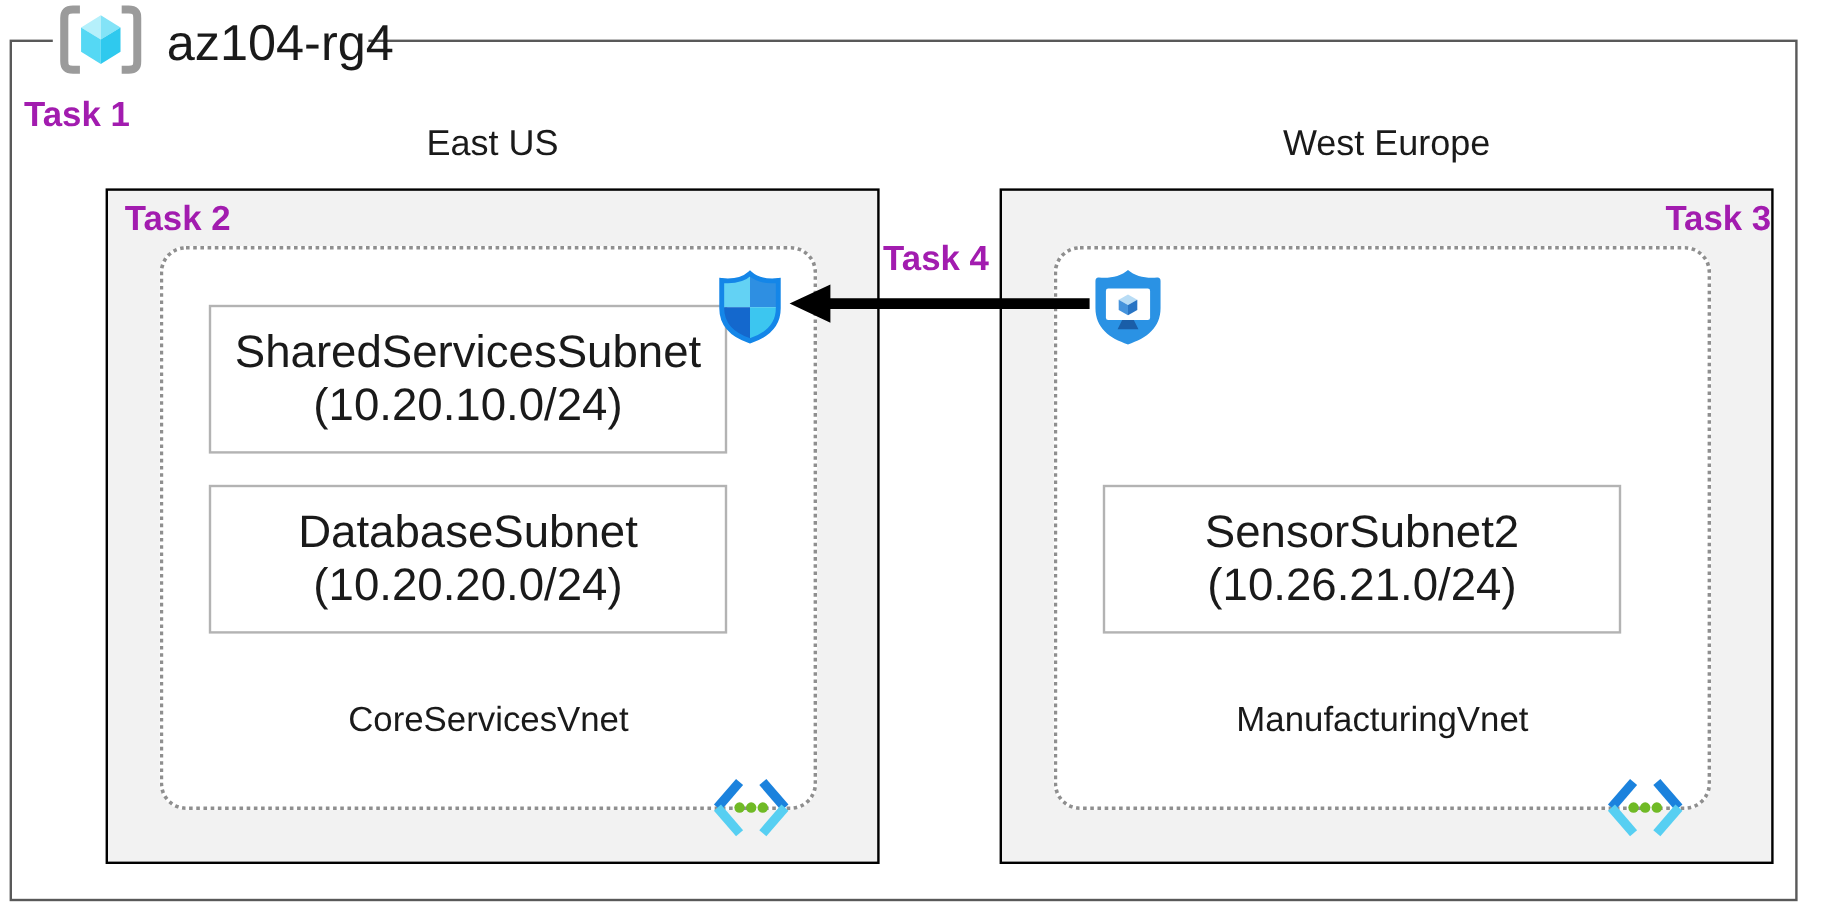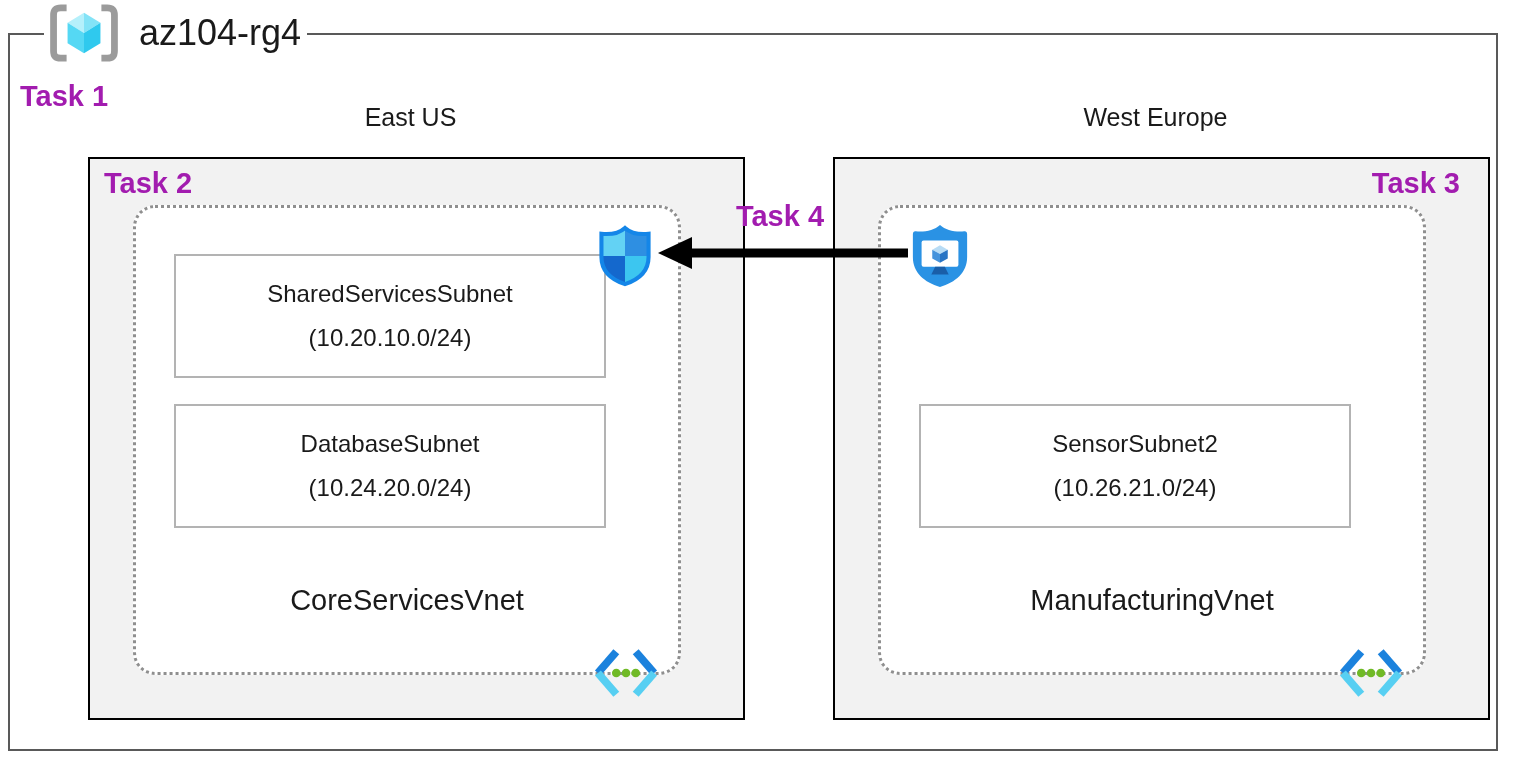--- a/index.html
+++ b/index.html
@@ -4,35 +4,35 @@
 <style>
   html,body{margin:0;padding:0;background:#fff;}
   .canvas{
     position:relative;width:1537px;height:757px;background:#ffffff;
     font-family:"Liberation Sans", sans-serif;color:#1a1a1a;overflow:hidden;
   }
   .abs{position:absolute;}
   
   .rg-frame{left:8px;top:33px;width:1486px;height:714px;border:2px solid #595959;}
   .rg-gap{left:44px;top:24px;width:263px;height:20px;background:#ffffff;}
-  .rg-title{left:139px;top:12px;font-size:36px;color:#1a1a1a;white-space:nowrap;}
+  .rg-title{left:139px;top:12px;font-size:42px;color:#1a1a1a;white-space:nowrap;}
   .task-tag{font-size:29px;font-weight:bold;color:#a21caf;white-space:nowrap;}
   .task1{left:20px;top:80px;}
-  .region-title{top:103px;width:645px;text-align:center;font-size:25px;color:#1a1a1a;}
+  .region-title{top:103px;width:645px;text-align:center;font-size:30px;color:#1a1a1a;}
   
-  .task-box{top:157px;width:641px;height:559px;background:#f2f2f2;border:2px solid #000000;padding-left:12px;}
+  .task-box{top:157px;width:641px;height:559px;background:#f2f2f2;border:2px solid #000000;}
   .task-box .corner-label{position:absolute;top:8px;}
   .vnet-dotted{
     position:absolute;left:43px;top:46px;width:542px;height:464px;
     background:#ffffff;border:3px dotted #8f8f8f;border-radius:22px;
   }
   .subnet-box{
     position:absolute;left:38px;width:428px;height:120px;background:#ffffff;
     border:2px solid #b3b3b3;display:flex;flex-direction:column;align-items:center;
-    justify-content:center;font-size:24px;line-height:44px;text-align:center;
+    justify-content:center;font-size:38px;line-height:44px;text-align:center;
   }
   .subnet-1{top:46px;}
   .subnet-2{top:196px;text-align:center;}
   .vnet-label{position:absolute;left:0;top:370px;width:100%;text-align:center;
     font-size:29px;line-height:45px;}
   .vnet-icon{position:absolute;right:20px;bottom:-26px;width:64px;height:50px;}
   .sec-icon{position:absolute;}
   .nsg-pos{left:460px;top:16px;width:58px;height:64px;}
   .bastion-pos{left:28px;top:14px;width:62px;height:68px;}
   
@@ -69,21 +69,21 @@
 
     <div class="vnet-dotted">
 
       <div class="subnet-box subnet-1">
         <div>SharedServicesSubnet</div>
         <div>(10.20.10.0/24)</div>
       </div>
 
       <div class="subnet-box subnet-2">
         <div>DatabaseSubnet</div>
-        <div>(10.24.20.0/24)</div>
+        <div>(10.20.20.0/24)</div>
       </div>
 
       <div class="vnet-label">
         <div>CoreServicesVnet</div>
       </div>
 
       <svg class="sec-icon nsg-pos" viewBox="0 0 64 70">
         <defs>
           <clipPath id="nsgclip">
             <path d="M32,4 C38,9.5 48,11.5 58,10.5 V36 C58,52 47,61 32,66 C17,61 6,52 6,36 V10.5 C16,11.5 26,9.5 32,4 Z"></path>
@@ -104,21 +104,21 @@
         <line x1="43" y1="3" x2="62" y2="25" stroke="#1b82dd" stroke-width="8"></line>
         <line x1="62" y1="25" x2="43" y2="47" stroke="#57cff2" stroke-width="8"></line>
         <circle cx="23" cy="25" r="4.5" fill="#70ba26"></circle>
         <circle cx="33" cy="25" r="4.5" fill="#70ba26"></circle>
         <circle cx="43" cy="25" r="4.5" fill="#70ba26"></circle>
       </svg>
     </div>
   </div>
 
   <div class="abs task-box" style="left:833px;">
-    <div class="corner-label task-tag" style="right:28px;">Task 3</div>
+    <div class="corner-label task-tag" style="right:0;">Task 3</div>
 
     <div class="vnet-dotted">
 
 
       <div class="subnet-box subnet-2">
         <div>SensorSubnet2</div>
         <div>(10.26.21.0/24)</div>
       </div>
 
       <div class="vnet-label">

